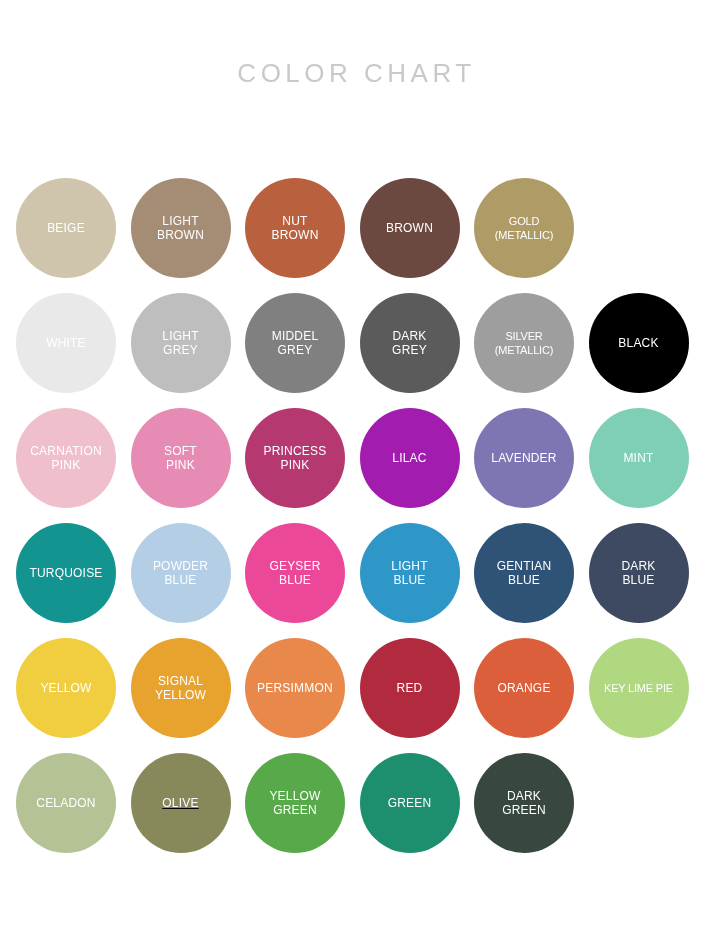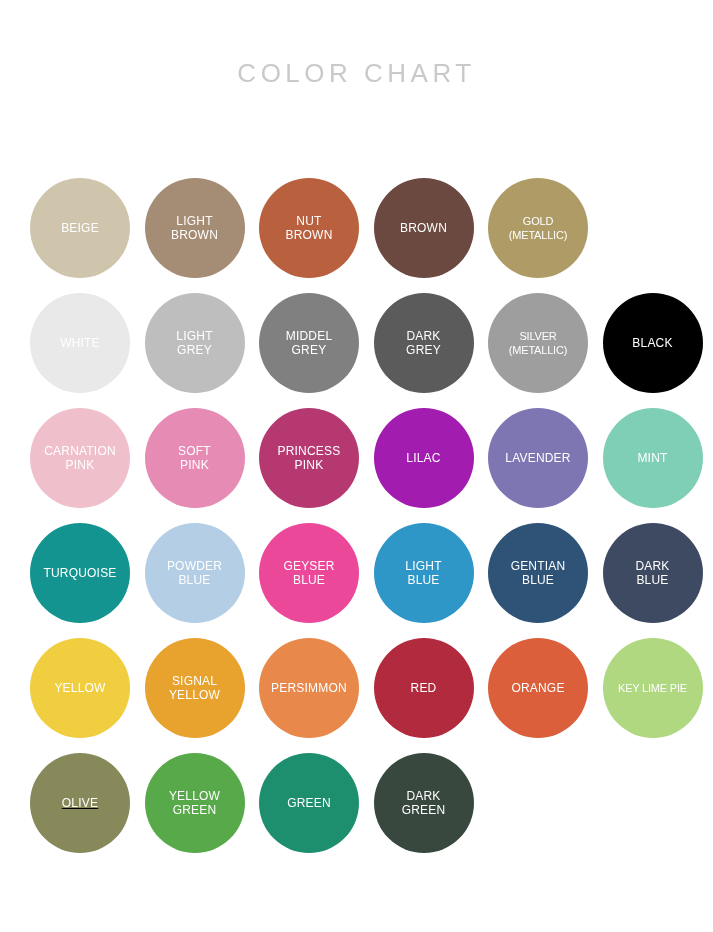--- a/index.html
+++ b/index.html
@@ -30,21 +30,21 @@
     font-size: 26px;
     font-weight: 400;
     letter-spacing: 4.5px;
     color: #c9c9c9;
     font-family: "Liberation Sans", sans-serif;
     white-space: nowrap;
   }
   #swatch-grid {
     position: absolute;
     top: 178px;
-    left: 30px;
+    left: 16px;
     width: 672px;
     display: grid;
     grid-template-columns: repeat(6, 100px);
     grid-auto-rows: 100px;
     column-gap: 14.5px;
     row-gap: 15px;
   }
   .swatch {
     width: 100px;
     height: 100px;
@@ -178,20 +178,23 @@
       </div>
       <div class="swatch" style="background: rgb(178, 42, 62);">
         <span class="swatch-label">RED</span>
       </div>
       <div class="swatch" style="background: rgb(220, 95, 60);">
         <span class="swatch-label">ORANGE</span>
       </div>
       <div class="swatch" style="background: rgb(175, 216, 128);">
         <span class="swatch-label tight">KEY LIME PIE</span>
       </div>
+      <div class="swatch" style="background: rgb(181, 194, 149);">
+        <span class="swatch-label">CELADON</span>
+      </div>
       <div class="swatch" style="background: rgb(135, 137, 91); text-decoration: underline;">
         <span class="swatch-label">OLIVE</span>
       </div>
       <div class="swatch" style="background: rgb(87, 169, 73);">
         <span class="swatch-label">YELLOW
 GREEN</span>
       </div>
       <div class="swatch" style="background: rgb(30, 143, 110);">
         <span class="swatch-label">GREEN</span>
       </div>

